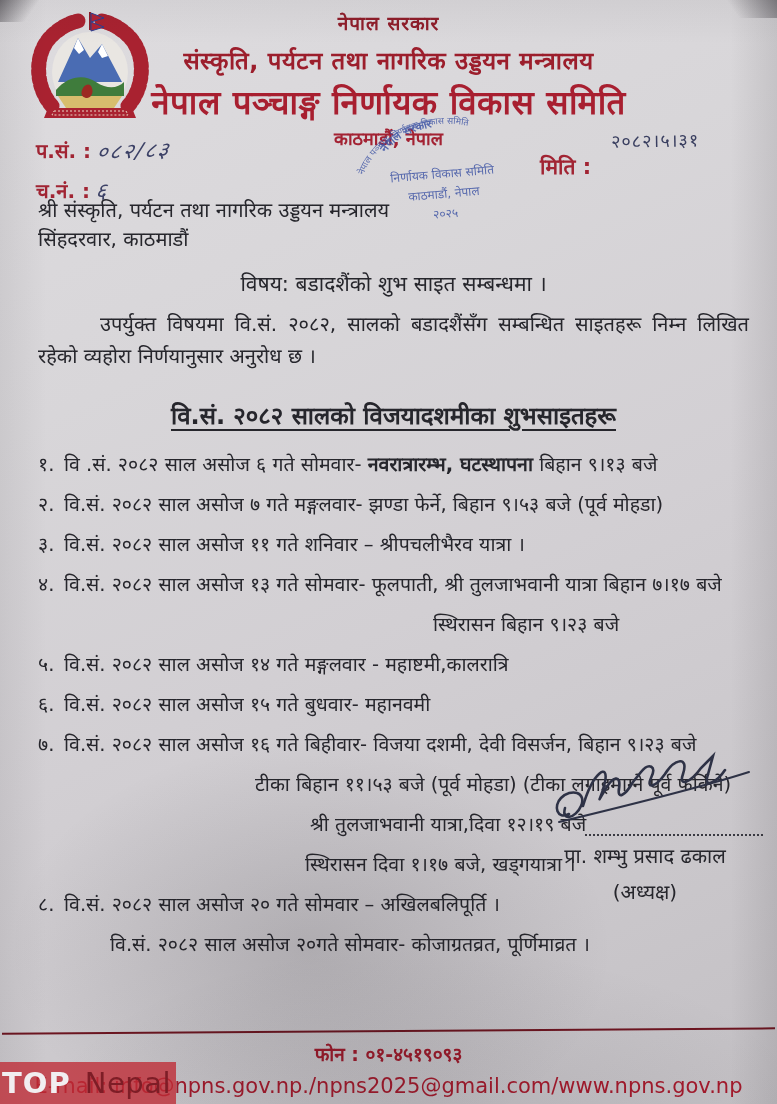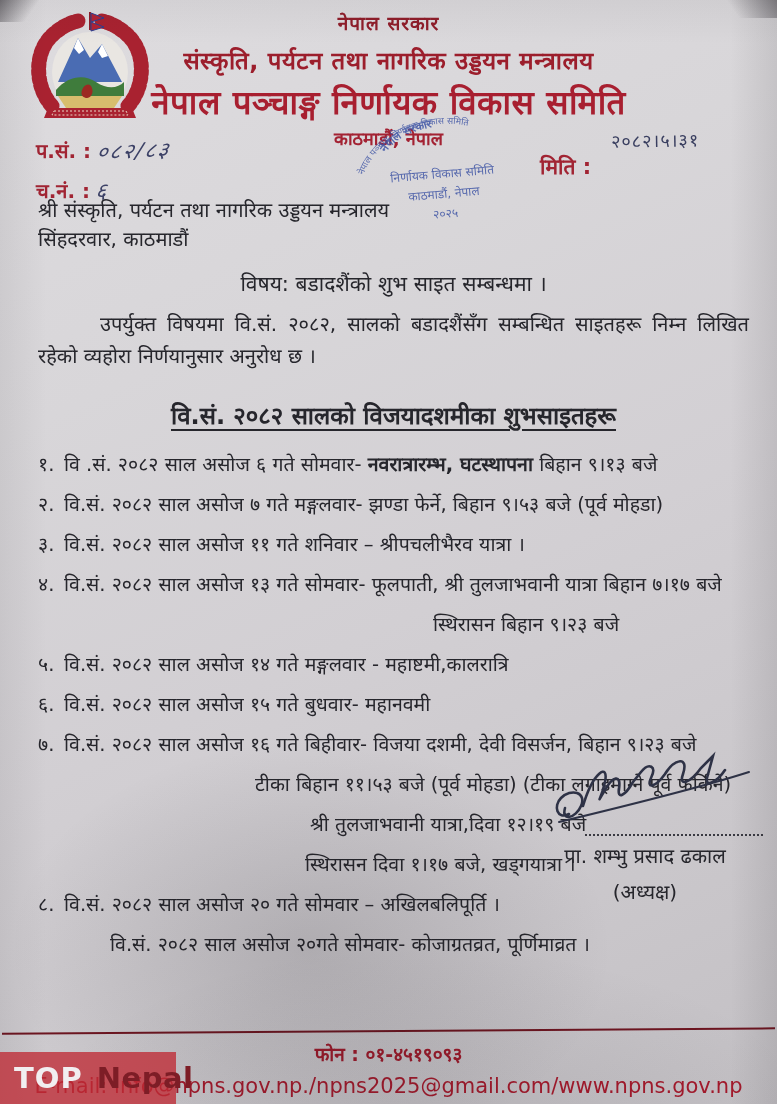--- a/index.html
+++ b/index.html
@@ -65,24 +65,24 @@
   .sig-name{font-size:20px;}
   .sig-role{font-size:20px;margin-top:9px;}
 
   
   .footer{position:absolute;left:0;right:0;bottom:0;z-index:2;}
   .foot-rule{border-top:2.5px solid #6d1520;margin:0 2px 9px 2px;transform:rotate(-0.4deg);}
   .foot-phone{text-align:center;color:#9e1a2b;font-weight:bold;font-size:19px;}
   .foot-email{text-align:center;color:#a41a2c;font-size:21px;margin-top:7px;padding-bottom:6px;}
 
   
-  .watermark{position:absolute;left:0;bottom:0;width:176px;height:52px;z-index:6;
-    background:rgba(191,42,53,0.78);display:flex;align-items:center;padding-left:14px;box-sizing:border-box;margin-top:36px;}
+  .watermark{position:absolute;left:0;bottom:0;width:176px;height:42px;z-index:6;
+    background:rgba(191,42,53,0.78);display:flex;align-items:center;padding-left:2px;box-sizing:border-box;margin-top:36px;}
   .wm-top{color:#f1eef0;font-weight:800;font-size:29px;letter-spacing:1px;}
-  .wm-nepal{color:#7d1d26;font-weight:700;font-size:29px;margin-left:14px;letter-spacing:0.5px;}
+  .wm-nepal{color:#7d1d26;font-weight:400;font-size:29px;margin-left:14px;letter-spacing:0.5px;}
 </style>
 </head>
 <body>
 
 <div class="page">
 
   <svg class="emblem" viewBox="0 0 120 122">
 
     <path d="M22,96 C6,78 4,48 18,30 C26,20 38,13 48,11" fill="none" stroke="#a92230" stroke-width="15" stroke-dasharray="4 3" stroke-linecap="round"></path>
     <path d="M98,96 C114,78 116,48 102,30 C94,20 82,13 72,11" fill="none" stroke="#a92230" stroke-width="15" stroke-dasharray="4 3" stroke-linecap="round"></path>

